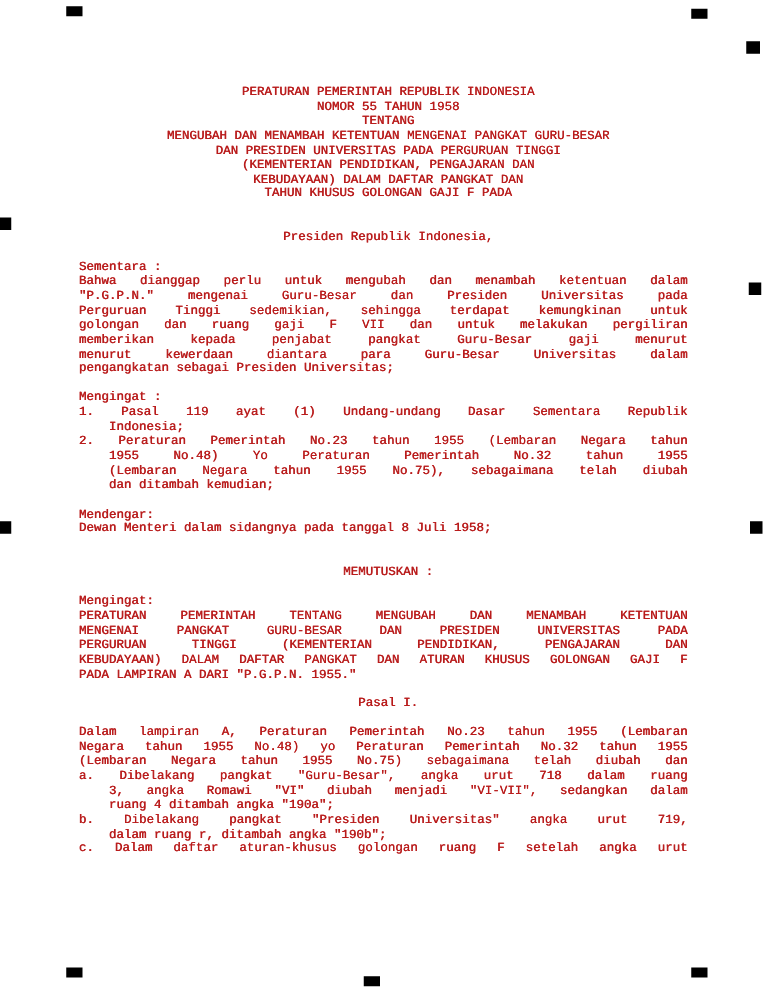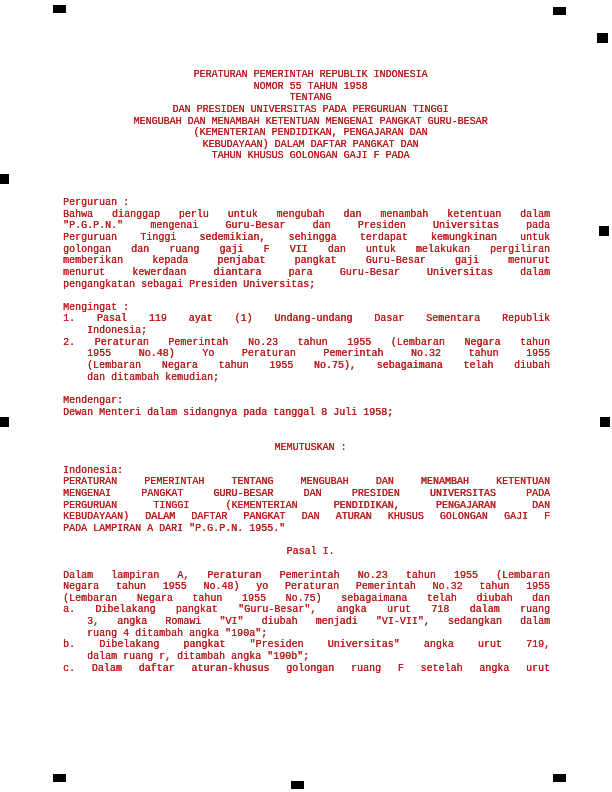--- a/index.html
+++ b/index.html
@@ -34,29 +34,30 @@
   .mark { position: absolute; background: #000; }
 </style>
 </head>
 <body>
 
 <div class="page">
   <div id="doc" class="doc">
       <div class="row c">PERATURAN PEMERINTAH REPUBLIK INDONESIA</div>
       <div class="row c">NOMOR 55 TAHUN 1958</div>
       <div class="row c">TENTANG</div>
+      <div class="row c">MENGUBAH DAN MENAMBAH KETENTUAN MENGENAI PANGKAT GURU-BESAR</div>
       <div class="row c">DAN PRESIDEN UNIVERSITAS PADA PERGURUAN TINGGI</div>
-      <div class="row c">MENGUBAH DAN MENAMBAH KETENTUAN MENGENAI PANGKAT GURU-BESAR</div>
       <div class="row c">(KEMENTERIAN PENDIDIKAN, PENGAJARAN DAN</div>
       <div class="row c">KEBUDAYAAN) DALAM DAFTAR PANGKAT DAN</div>
       <div class="row c">TAHUN KHUSUS GOLONGAN GAJI F PADA</div>
       <div class="row l"></div>
       <div class="row l"></div>
+      <div class="row c">Presiden Republik Indonesia,</div>
       <div class="row l"></div>
-      <div class="row l">Perguruan :</div>
+      <div class="row l">Sementara :</div>
       <div class="row j">Bahwa dianggap perlu untuk mengubah dan menambah ketentuan dalam</div>
       <div class="row j">"P.G.P.N." mengenai Guru-Besar dan Presiden Universitas pada</div>
       <div class="row j">Perguruan Tinggi sedemikian, sehingga terdapat kemungkinan untuk</div>
       <div class="row j">golongan dan ruang gaji F VII dan untuk melakukan pergiliran</div>
       <div class="row j">memberikan kepada penjabat pangkat Guru-Besar gaji menurut</div>
       <div class="row j">menurut kewerdaan diantara para Guru-Besar Universitas dalam</div>
       <div class="row l">pengangkatan sebagai Presiden Universitas;</div>
       <div class="row l"></div>
       <div class="row l">Mengingat :</div>
       <div class="row j">1.  Pasal 119 ayat (1) Undang-undang Dasar Sementara Republik</div>
@@ -65,21 +66,21 @@
       <div class="row j" style="padding-left: 4ch;">1955 No.48) Yo Peraturan Pemerintah No.32 tahun 1955</div>
       <div class="row j" style="padding-left: 4ch;">(Lembaran Negara tahun 1955 No.75), sebagaimana telah diubah</div>
       <div class="row l" style="padding-left: 4ch;">dan ditambah kemudian;</div>
       <div class="row l"></div>
       <div class="row l">Mendengar:</div>
       <div class="row l">Dewan Menteri dalam sidangnya pada tanggal 8 Juli 1958;</div>
       <div class="row l"></div>
       <div class="row l"></div>
       <div class="row c">MEMUTUSKAN :</div>
       <div class="row l"></div>
-      <div class="row l">Indonesia:</div>
+      <div class="row l">Mengingat:</div>
       <div class="row j">PERATURAN PEMERINTAH TENTANG MENGUBAH DAN MENAMBAH KETENTUAN</div>
       <div class="row j">MENGENAI PANGKAT GURU-BESAR DAN PRESIDEN UNIVERSITAS PADA</div>
       <div class="row j">PERGURUAN TINGGI (KEMENTERIAN PENDIDIKAN, PENGAJARAN DAN</div>
       <div class="row j">KEBUDAYAAN) DALAM DAFTAR PANGKAT DAN ATURAN KHUSUS GOLONGAN GAJI F</div>
       <div class="row l">PADA LAMPIRAN A DARI "P.G.P.N. 1955."</div>
       <div class="row l"></div>
       <div class="row c">Pasal I.</div>
       <div class="row l"></div>
       <div class="row j">Dalam lampiran A, Peraturan Pemerintah No.23 tahun 1955 (Lembaran</div>
       <div class="row j">Negara tahun 1955 No.48) yo Peraturan Pemerintah No.32 tahun 1955</div>

